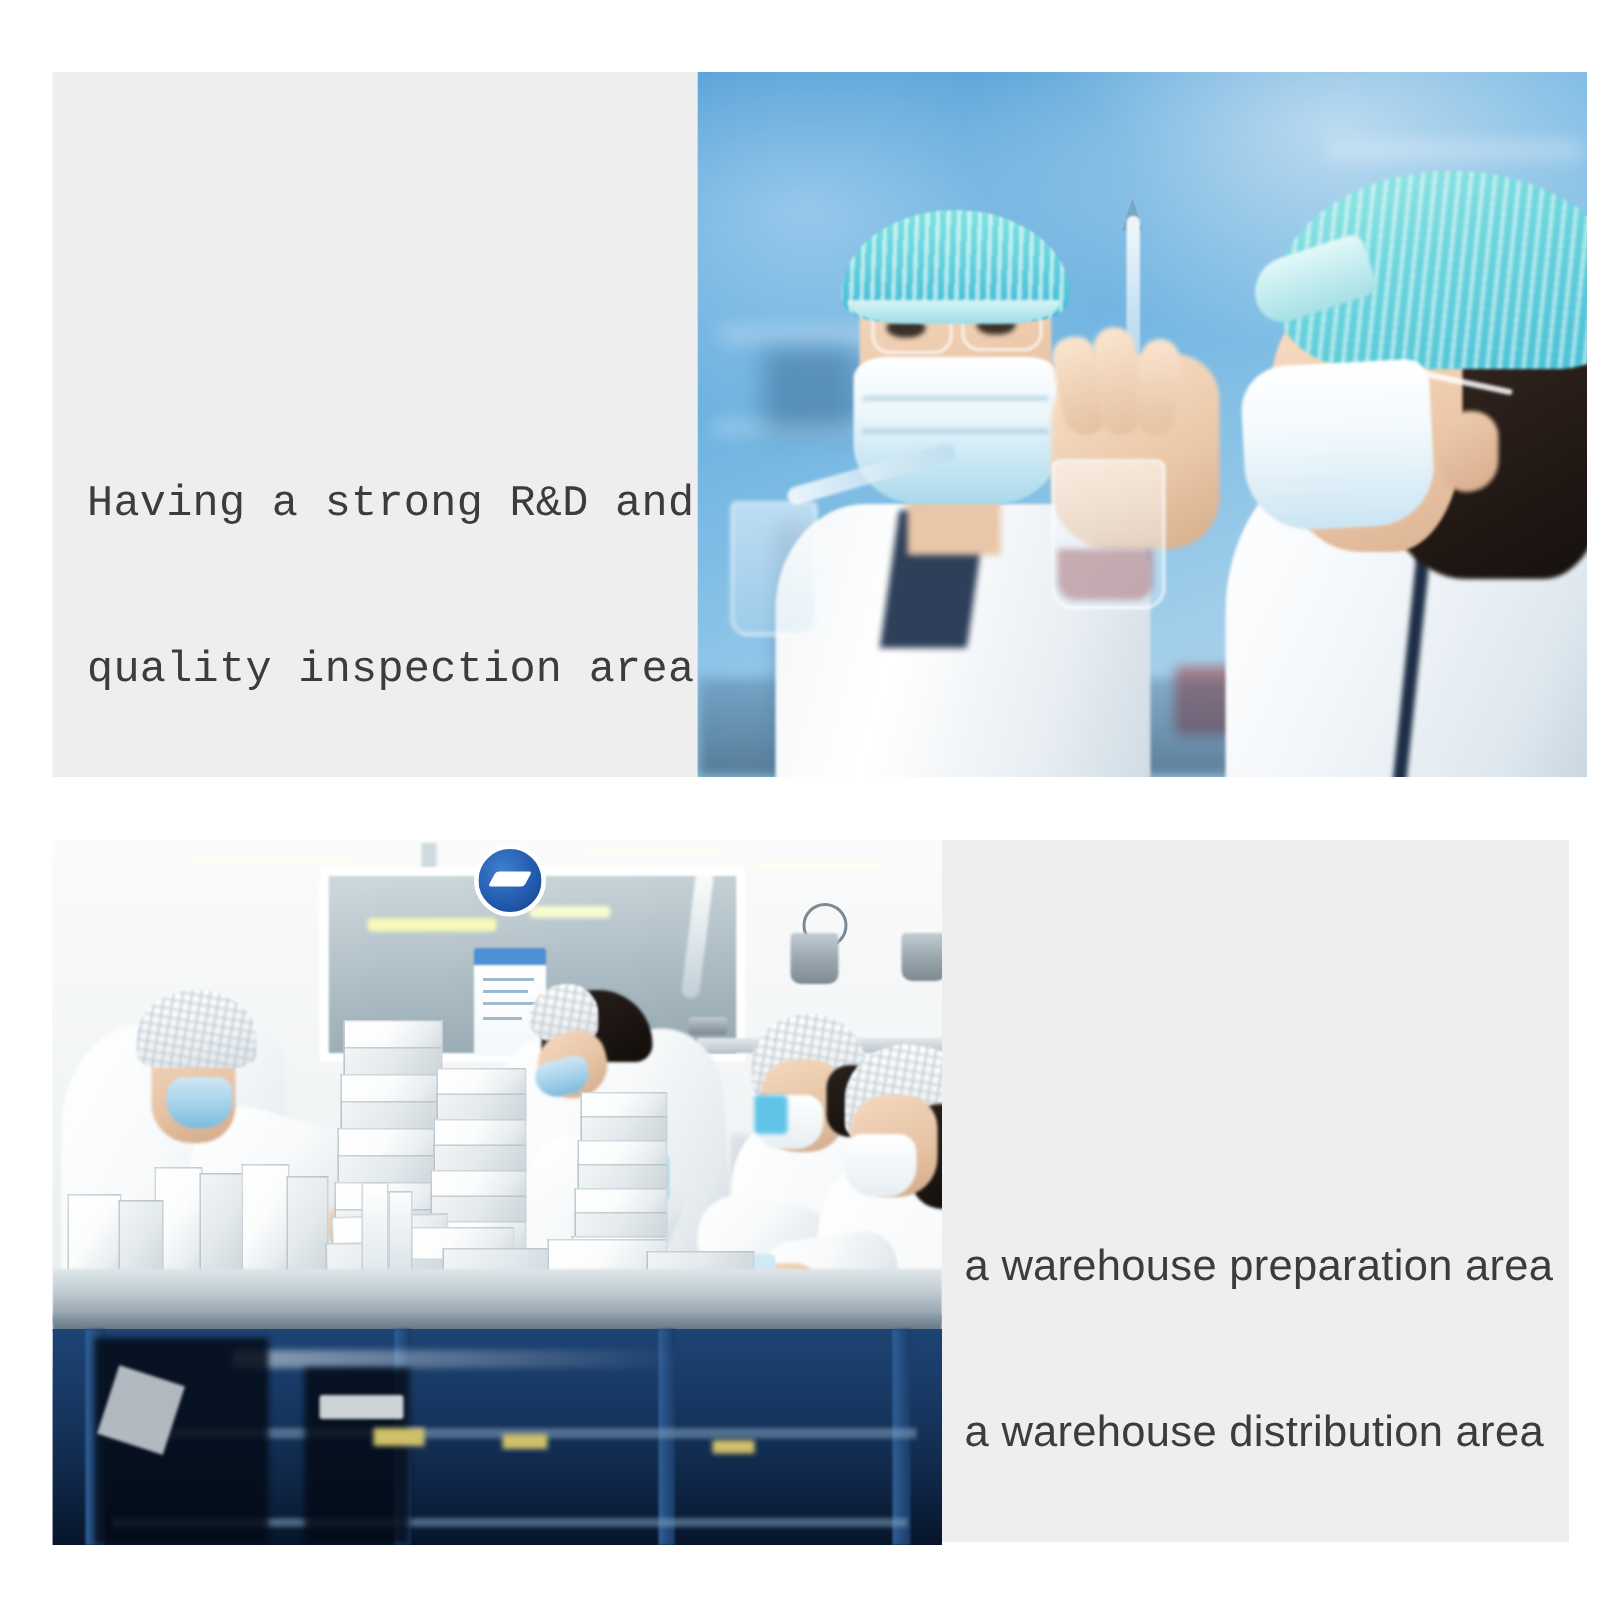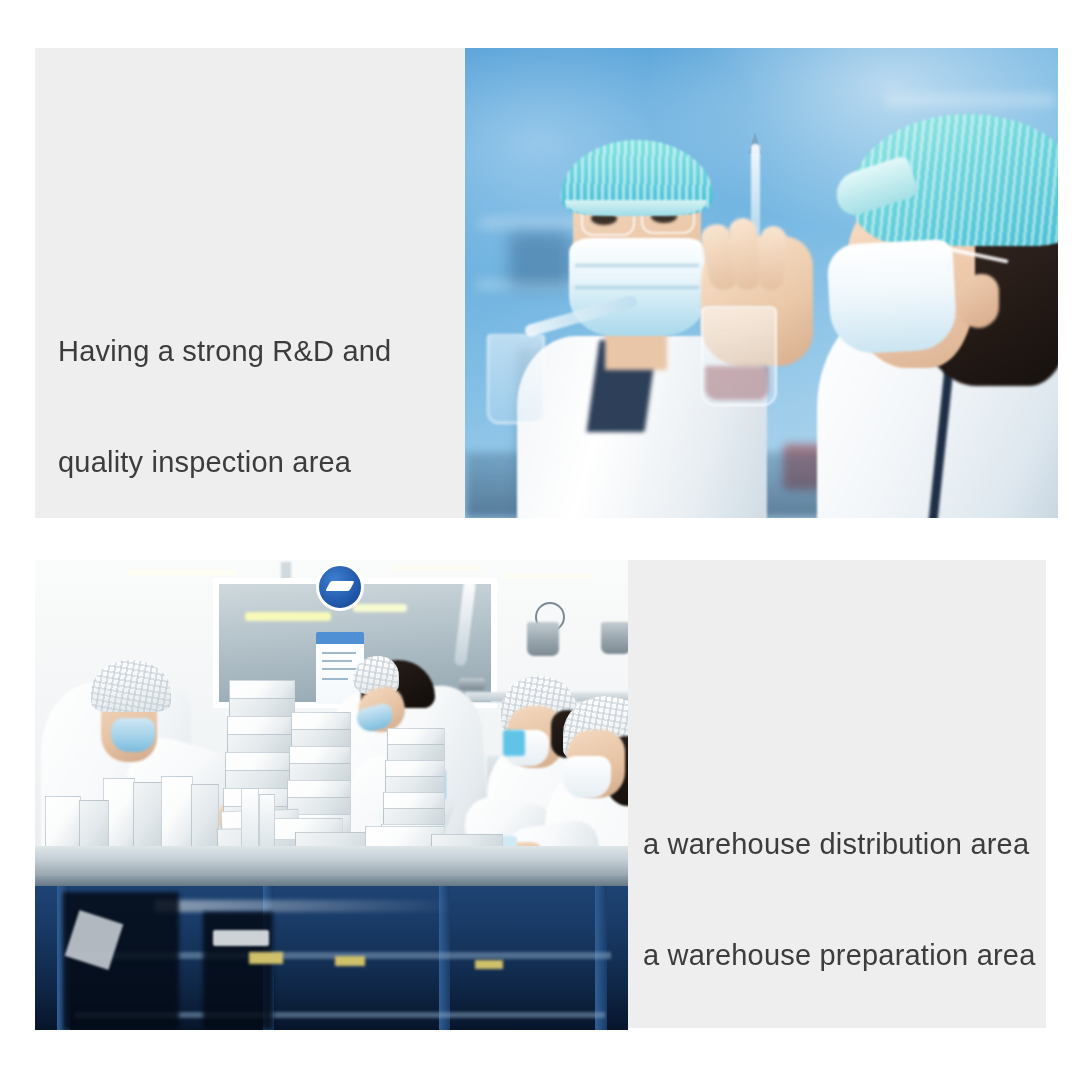--- a/index.html
+++ b/index.html
@@ -36,21 +36,21 @@
   }
   .caption .line { display: block; }
 
   .photo {
     position: absolute;
     overflow: hidden;
   }
 
   
   #panel-1      { left: 35px;  top: 48px;  width: 470px; height: 470px; }
-  #caption-1    { left: 58px;  top: 259px; }
+  #caption-1    { left: 58px;  top: 243px; font-family: Liberation Mono, monospace; }
   #photo-1      { left: 465px; top: 48px;  width: 593px; height: 470px; }
 
   
   #panel-2      { left: 220px; top: 560px; width: 826px; height: 468px; }
   #photo-2      { left: 35px;  top: 560px; width: 593px; height: 470px; }
   #caption-2    { left: 643px; top: 752px; }
 
   
   .lab-scene {
     position: absolute;
@@ -691,17 +691,17 @@
       <div class="table-dark-block" style="left:168px; top:352px; width:70px;  height:118px;"></div>
       <div class="yellow-bit" style="left:214px; top:392px; width:34px; height:12px;"></div>
       <div class="yellow-bit" style="left:300px; top:396px; width:30px; height:10px;"></div>
       <div class="yellow-bit" style="left:440px; top:400px; width:28px; height:9px;"></div>
       <div style="position:absolute; left:178px; top:370px; width:56px; height:16px; background:rgba(240,244,246,.85); filter:blur(1px); border-radius:2px;"></div>
       <div style="position:absolute; left:36px;  top:356px; width:46px; height:48px; background:rgba(235,240,244,.75); filter:blur(1.2px); transform:rotate(18deg);"></div>
     </div>
   </div>
 
   <div class="caption" id="caption-2">
+    <span class="line">a warehouse preparation area</span>
     <span class="line">a warehouse distribution area</span>
-    <span class="line">a warehouse preparation area</span>
   </div>
 
 </div>
 
 </body></html>

